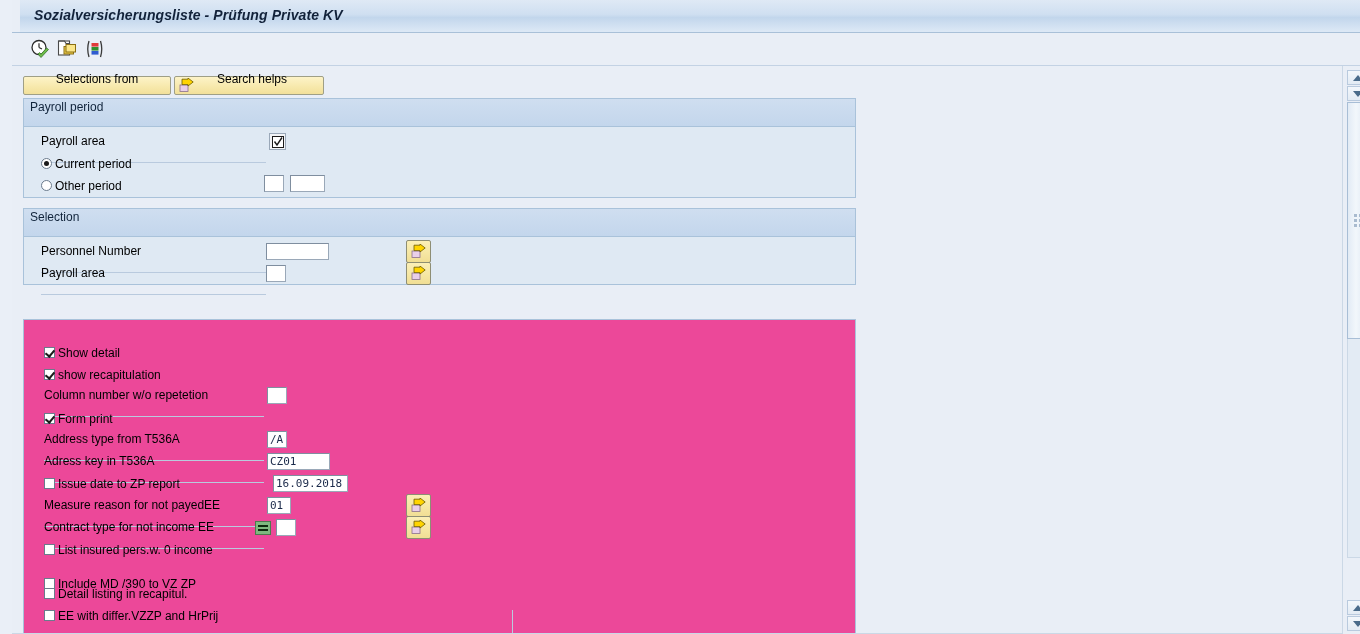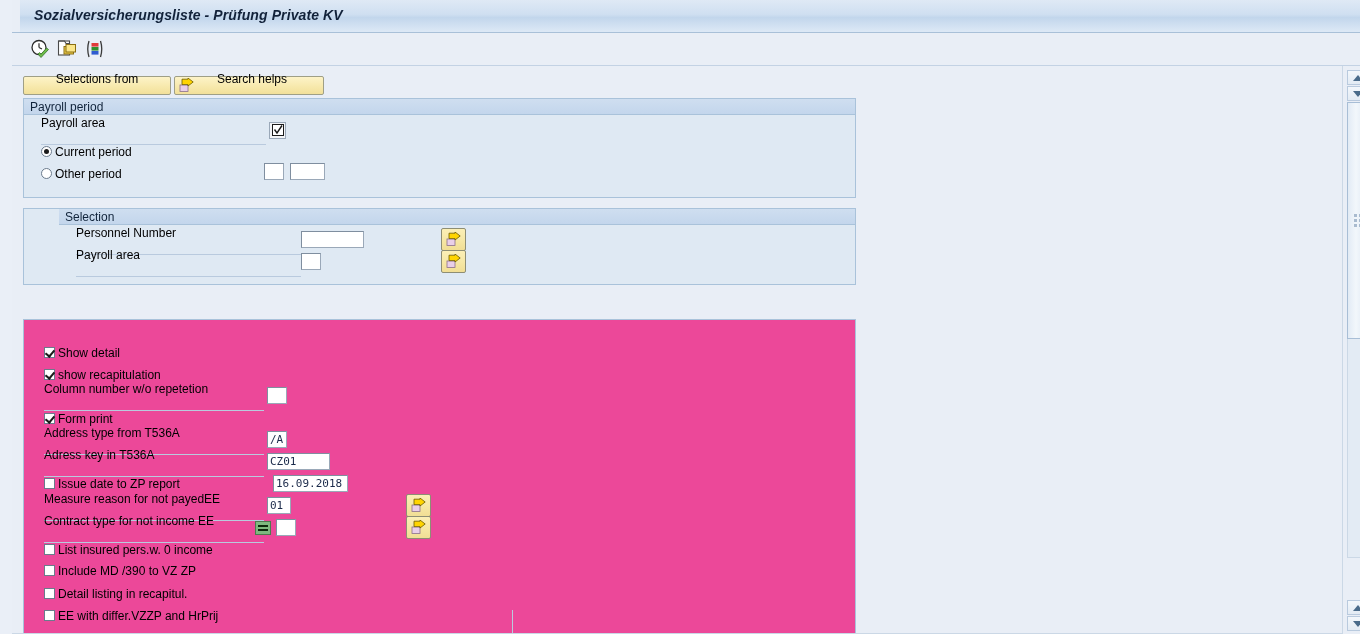--- a/index.html
+++ b/index.html
@@ -57,35 +57,35 @@
   .tabbtn.t1{width:148px;}
   .tabbtn.t2{width:150px;justify-content:flex-start;padding-left:4px;}
   .tabbtn.t2 .lbl{flex:1;text-align:center;padding-right:6px;}
 
   
   .grp{
     position:absolute;box-sizing:border-box;
     border:1px solid #a9c2da;background:#dfe9f3;
   }
   .grp-hdr{
-    height:16px;line-height:16px;box-sizing:border-box;
+    height:28px;line-height:16px;box-sizing:border-box;
     background:linear-gradient(to bottom,#cfdef0 0%,#c3d6ec 100%);
     border-bottom:1px solid #a9c2da;
     padding-left:6px;font-size:12px;color:#11243b;
   }
   .grp-body{position:relative;}
 
   
   .panel{
     position:absolute;box-sizing:border-box;
     border:1px solid #a9c2da;background:#ec4899;
   }
 
   
-  .row{position:absolute;height:18px;display:flex;align-items:center;}
+  .row{position:absolute;height:18px;display:flex;}
   .lbl{
     font-size:12px;color:#000;white-space:nowrap;
     border-bottom:1px solid #b9cade;
     height:30px;line-height:17px;box-sizing:border-box;
     display:block;
   }
   .lbl.nb{border-bottom:none;}
 
   .inp{
     box-sizing:border-box;height:17px;
@@ -253,21 +253,21 @@
         <div class="ckrow" style="left:17px;top:50px;">
           <span class="radio"></span>
           <span class="txt">Other period</span>
         </div>
 
         <input class="inp" style="position: absolute; left: 240px; top: 48px; width: 20px;" value="">
         <input class="inp" style="position: absolute; left: 266px; top: 48px; width: 35px;" value="">
       </div>
     </div>
 
-    <div class="grp" style="left:11px;top:142px;width:833px;height:77px;padding-left:35px;">
+    <div class="grp" style="left:11px;top:142px;width:833px;height:77px;">
       <div class="grp-hdr">Selection</div>
       <div class="grp-body">
 
         <div class="row" style="left:17px;top:6px;width:800px;">
           <span class="lbl" style="width:225px;">Personnel Number</span>
         </div>
         <input class="inp" style="position: absolute; left: 242px; top: 6px; width: 63px;" value="">
         <div class="vhbtn" style="left:382px;top:3px;">
           <svg width="16" height="15" viewBox="0 0 16 15">
             <rect x="1" y="7" width="8" height="6.5" fill="#e9cfe8" stroke="#8a6f8a" stroke-width="0.8"></rect>
@@ -350,21 +350,21 @@
           <rect x="1" y="7" width="8" height="6.5" fill="#e9cfe8" stroke="#8a6f8a" stroke-width="0.8"></rect>
           <path d="M3 1.2 h6 V0 l5.2 4 L9 8 V6.6 H3 Z" fill="#ffd400" stroke="#6b5a00" stroke-width="0.8"></path>
         </svg>
       </div>
 
       <div class="ckrow" style="left:20px;top:221px;">
         <span class="cbx"></span>
         <span class="txt">List insured pers.w. 0 income</span>
       </div>
 
-      <div class="ckrow" style="left:20px;top:242px;">
+      <div class="ckrow" style="left:20px;top:255px;">
         <span class="cbx"></span>
         <span class="txt">Include MD /390 to VZ ZP</span>
       </div>
 
       <div class="ckrow" style="left:20px;top:265px;">
         <span class="cbx"></span>
         <span class="txt">Detail listing in recapitul.</span>
       </div>
 
       <div class="ckrow" style="left:20px;top:287px;">

